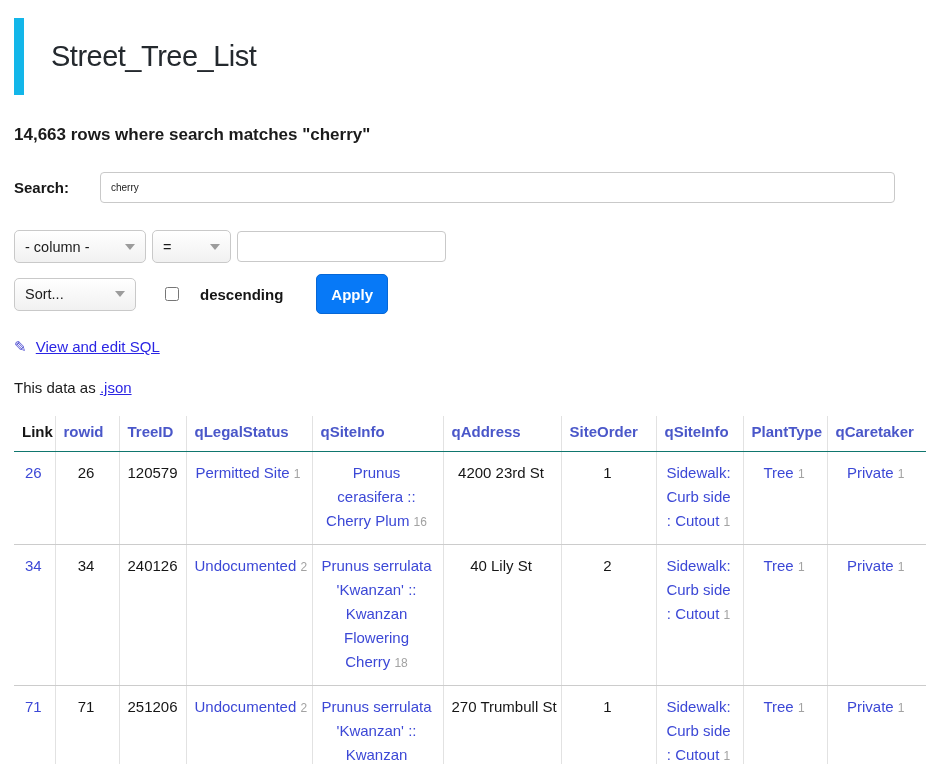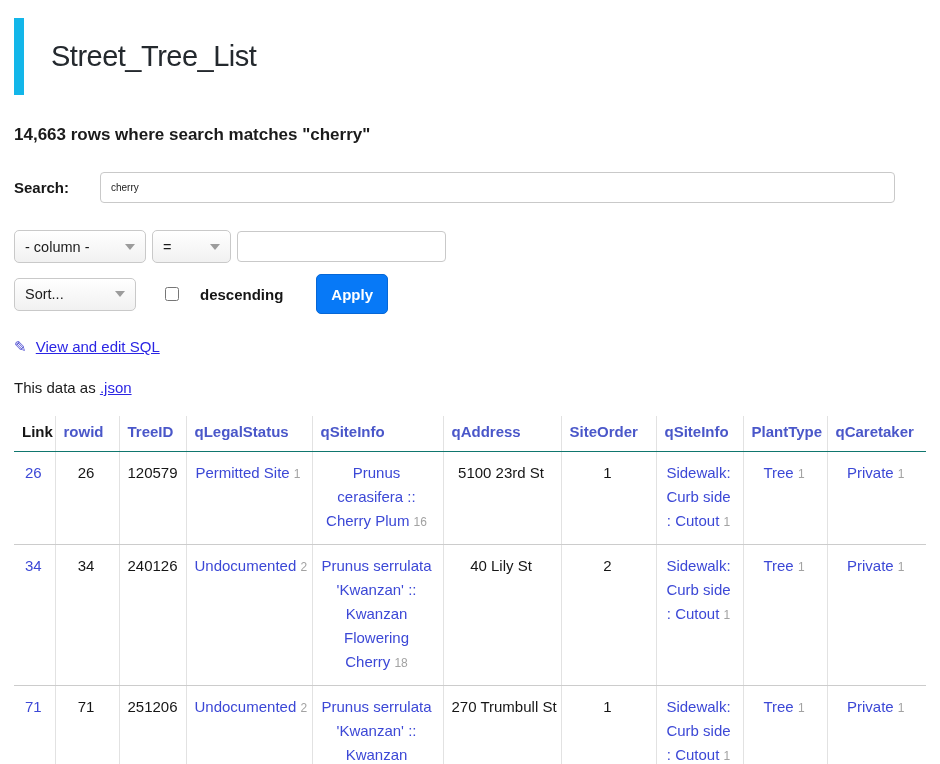--- a/index.html
+++ b/index.html
@@ -149,21 +149,21 @@
           <th class="col-9"><a href="#">qCaretaker</a></th>
         </tr>
     </thead>
     <tbody>
         <tr>
           <td class="col-0"><a href="#">26</a></td>
           <td class="col-1">26</td>
           <td class="col-2">120579</td>
           <td class="col-3"><a href="#">Permitted Site</a> <span class="count">1</span></td>
           <td class="col-4"><a href="#">Prunus cerasifera :: Cherry Plum</a> <span class="count">16</span></td>
-          <td class="col-5">5100 23rd St</td>
+          <td class="col-5">4200 23rd St</td>
           <td class="col-6">1</td>
           <td class="col-7"><a href="#">Sidewalk: Curb side : Cutout</a> <span class="count">1</span></td>
           <td class="col-8"><a href="#">Tree</a> <span class="count">1</span></td>
           <td class="col-9"><a href="#">Private</a> <span class="count">1</span></td>
         </tr>
         <tr>
           <td class="col-0"><a href="#">34</a></td>
           <td class="col-1">34</td>
           <td class="col-2">240126</td>
           <td class="col-3"><a href="#">Undocumented</a> <span class="count">2</span></td>

